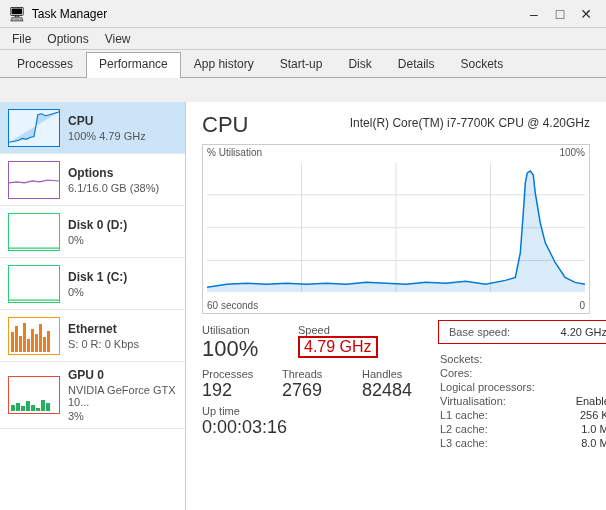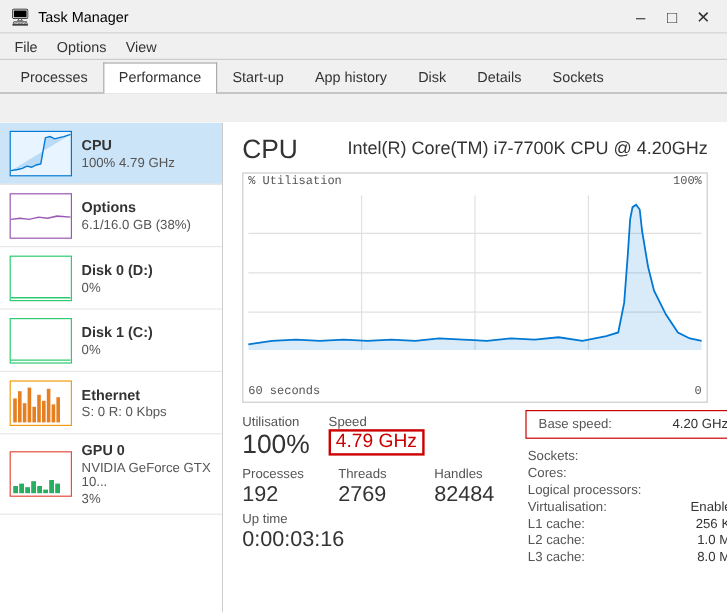--- a/index.html
+++ b/index.html
@@ -136,30 +136,29 @@
       overflow-y: auto;
     }
 
     .detail-header {
       display: flex;
       justify-content: space-between;
       align-items: flex-start;
       margin-bottom: 4px;
     }
     .detail-title { font-size: 22px; font-weight: 300; color: #333; }
-    .detail-subtitle { font-size: 15px; color: #333; margin-top: 4px; }
+    .detail-subtitle { font-size: 12px; color: #333; margin-top: 4px; }
 
     .chart-area {
       border: 1px solid #ccc;
       background: white;
       margin: 6px 0;
       position: relative;
-      height: 192px;
+      height: 170px;
       overflow: hidden;
-      font-family: Liberation Mono, monospace;
     }
     .chart-label-top {
       position: absolute;
       top: 2px;
       left: 4px;
       font-size: 10px;
       color: #555;
     }
     .chart-label-top-right {
       position: absolute;
@@ -185,21 +184,21 @@
     .chart-svg {
       position: absolute;
       top: 18px;
       left: 4px;
       right: 4px;
       bottom: 18px;
     }
 
     .stats-row {
       display: flex;
-      gap: 12px;
+      gap: 36px;
       margin-top: 4px;
     }
     .stat-col { min-width: 60px; }
     .stat-label { font-size: 11px; color: #555; }
     .stat-value { font-size: 22px; font-weight: 300; color: #333; }
     .stat-value.highlighted {
       font-size: 16px;
       font-weight: 400;
       color: #c00;
       border: 2px solid #c00;
@@ -266,22 +265,22 @@
 
 <div class="menu-bar">
   <span class="menu-item">File</span>
   <span class="menu-item">Options</span>
   <span class="menu-item">View</span>
 </div>
 
 <div class="tab-bar">
   <div class="tab">Processes</div>
   <div class="tab active">Performance</div>
+  <div class="tab">App history</div>
   <div class="tab">Start-up</div>
-  <div class="tab">App history</div>
   <div class="tab">Disk</div>
   <div class="tab">Details</div>
   <div class="tab">Sockets</div>
 </div>
 
 <div class="main-content">
 
   <div class="sidebar">
 
     <div class="sidebar-item active">

